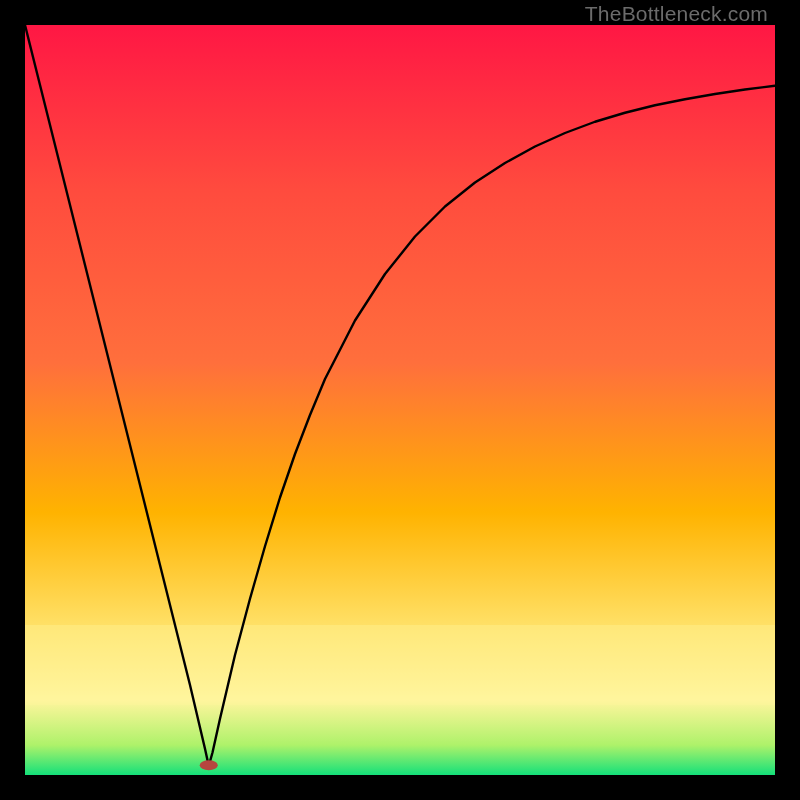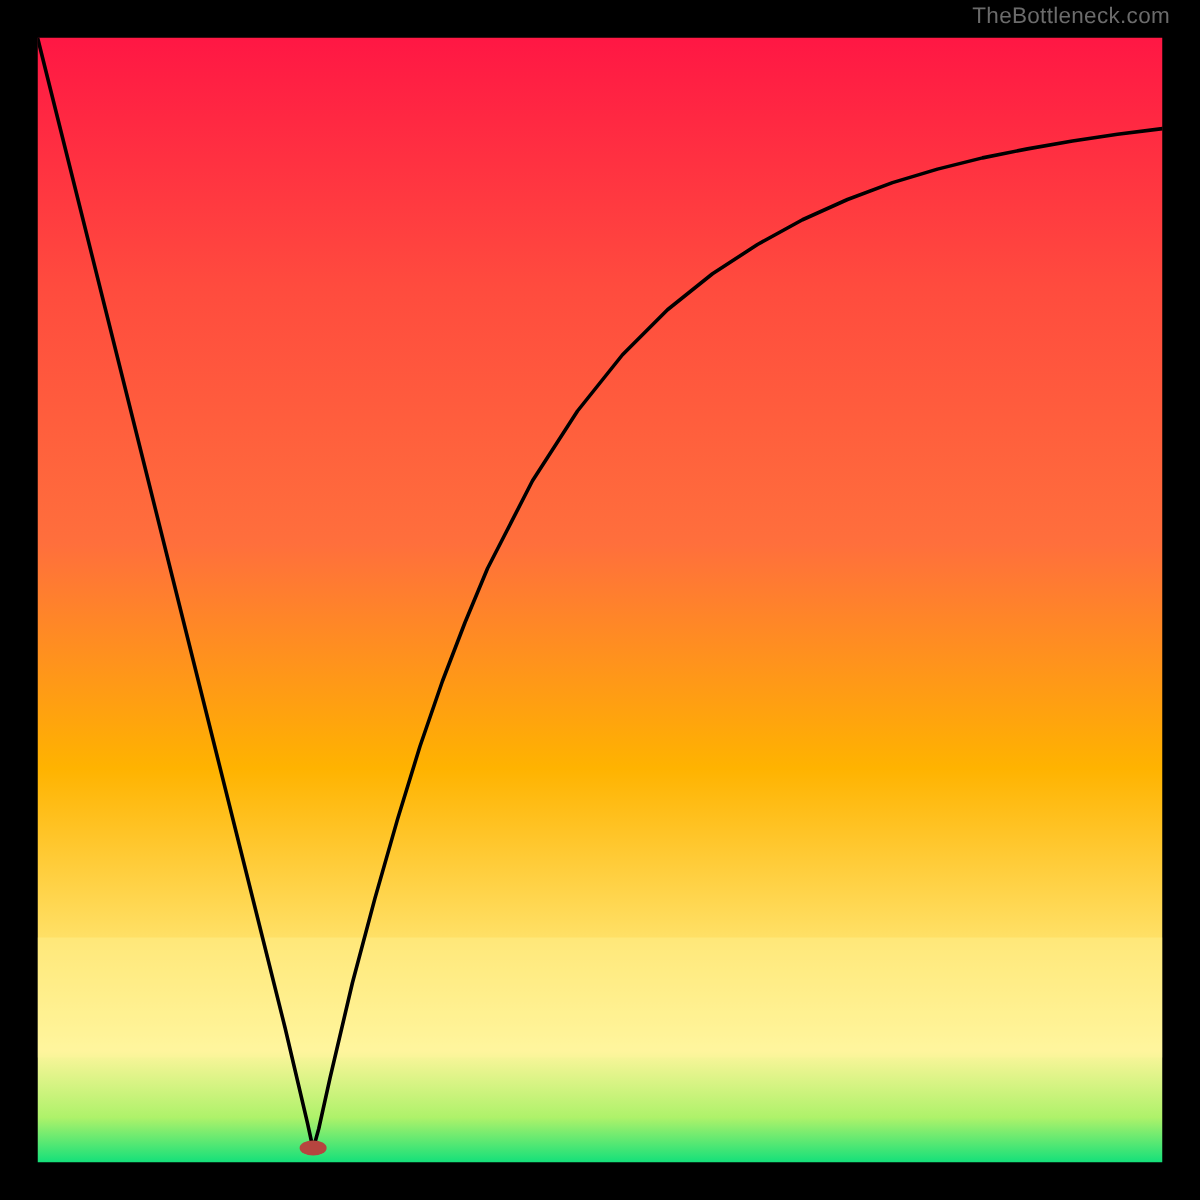--- a/index.html
+++ b/index.html
@@ -22,23 +22,23 @@
   .plot-area {
     position: absolute;
     left: 0;
     top: 0;
     width: 750px;
     height: 750px;
   }
   .watermark {
     position: absolute;
     top: 2px;
-    right: 20px;
+    right: 32px;
     color: #6b6b6b;
-    font-size: 15px;
+    font-size: 21px;
     letter-spacing: 0.2px;
     font-weight: 500;
     user-select: none;
   }
   svg { display: block; }
 </style>
 </head>
 <body>
 
 <div class="watermark">TheBottleneck.com</div>

